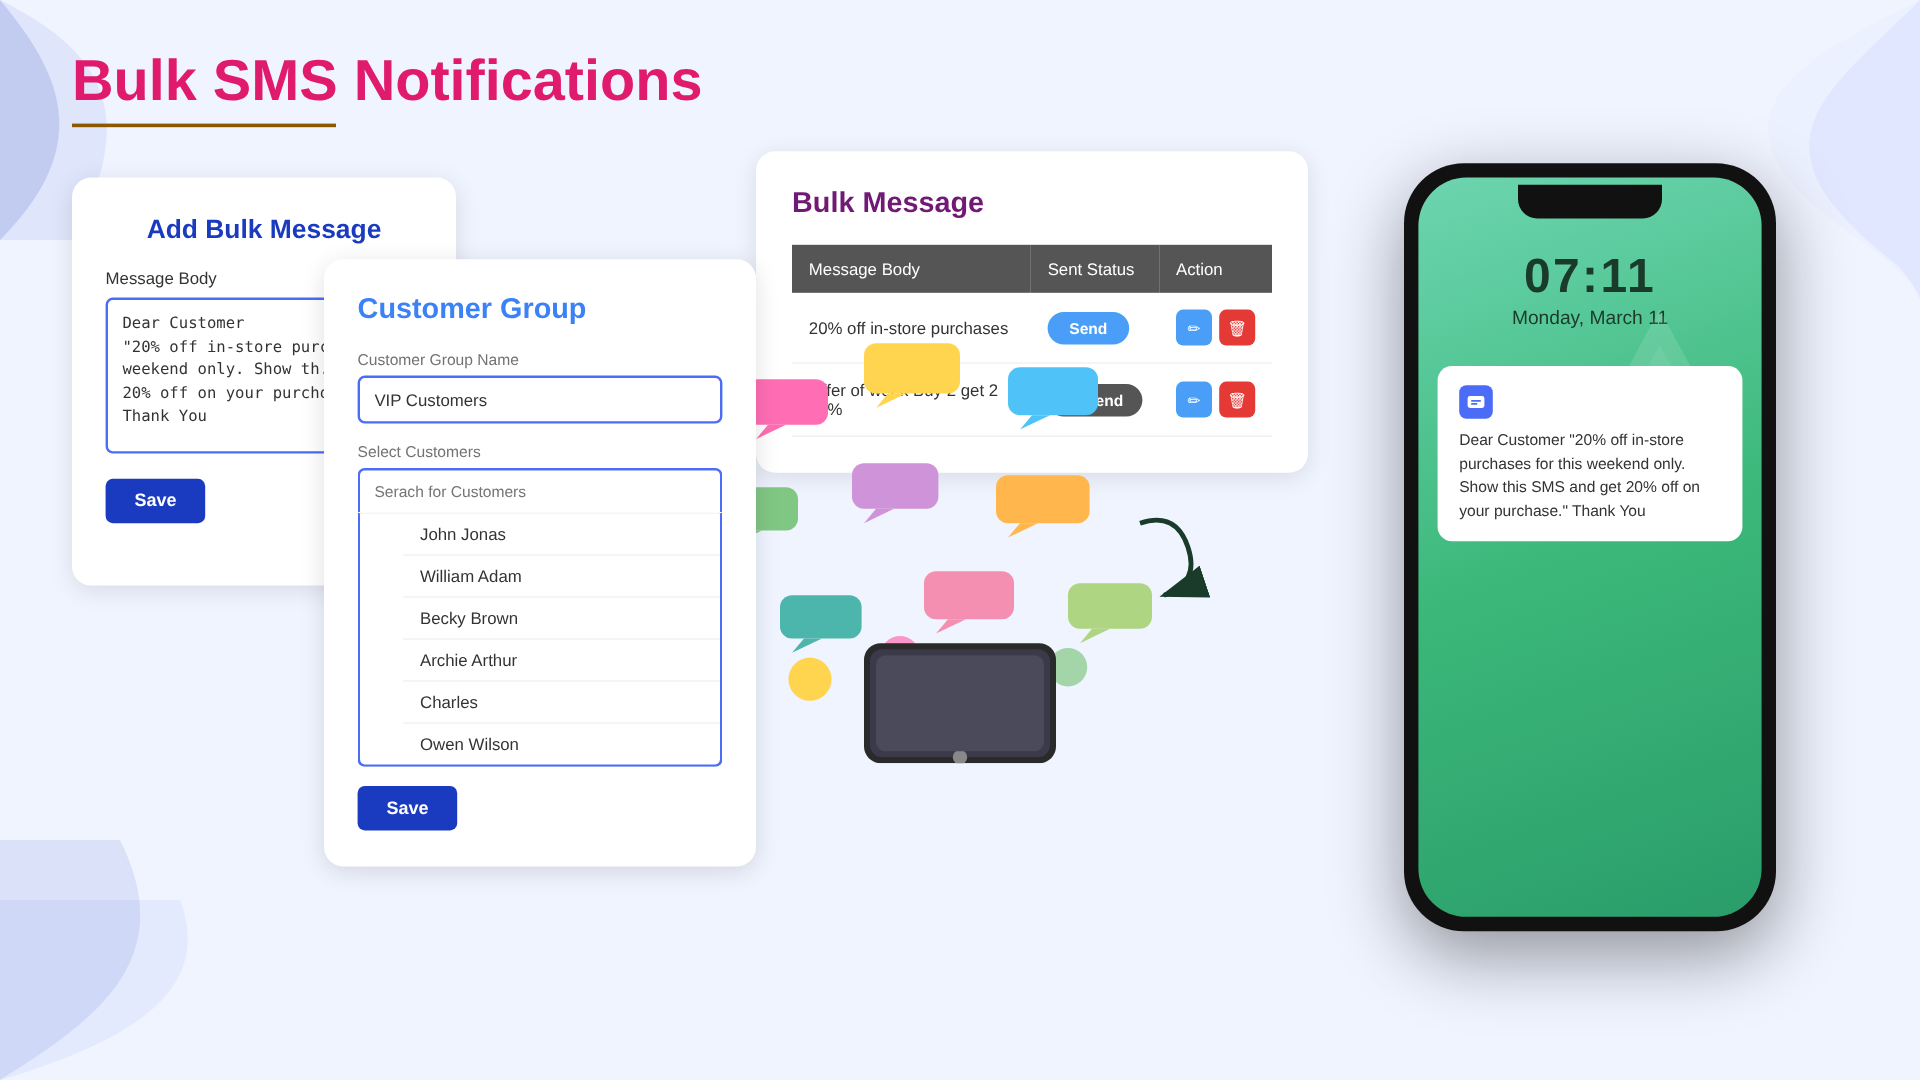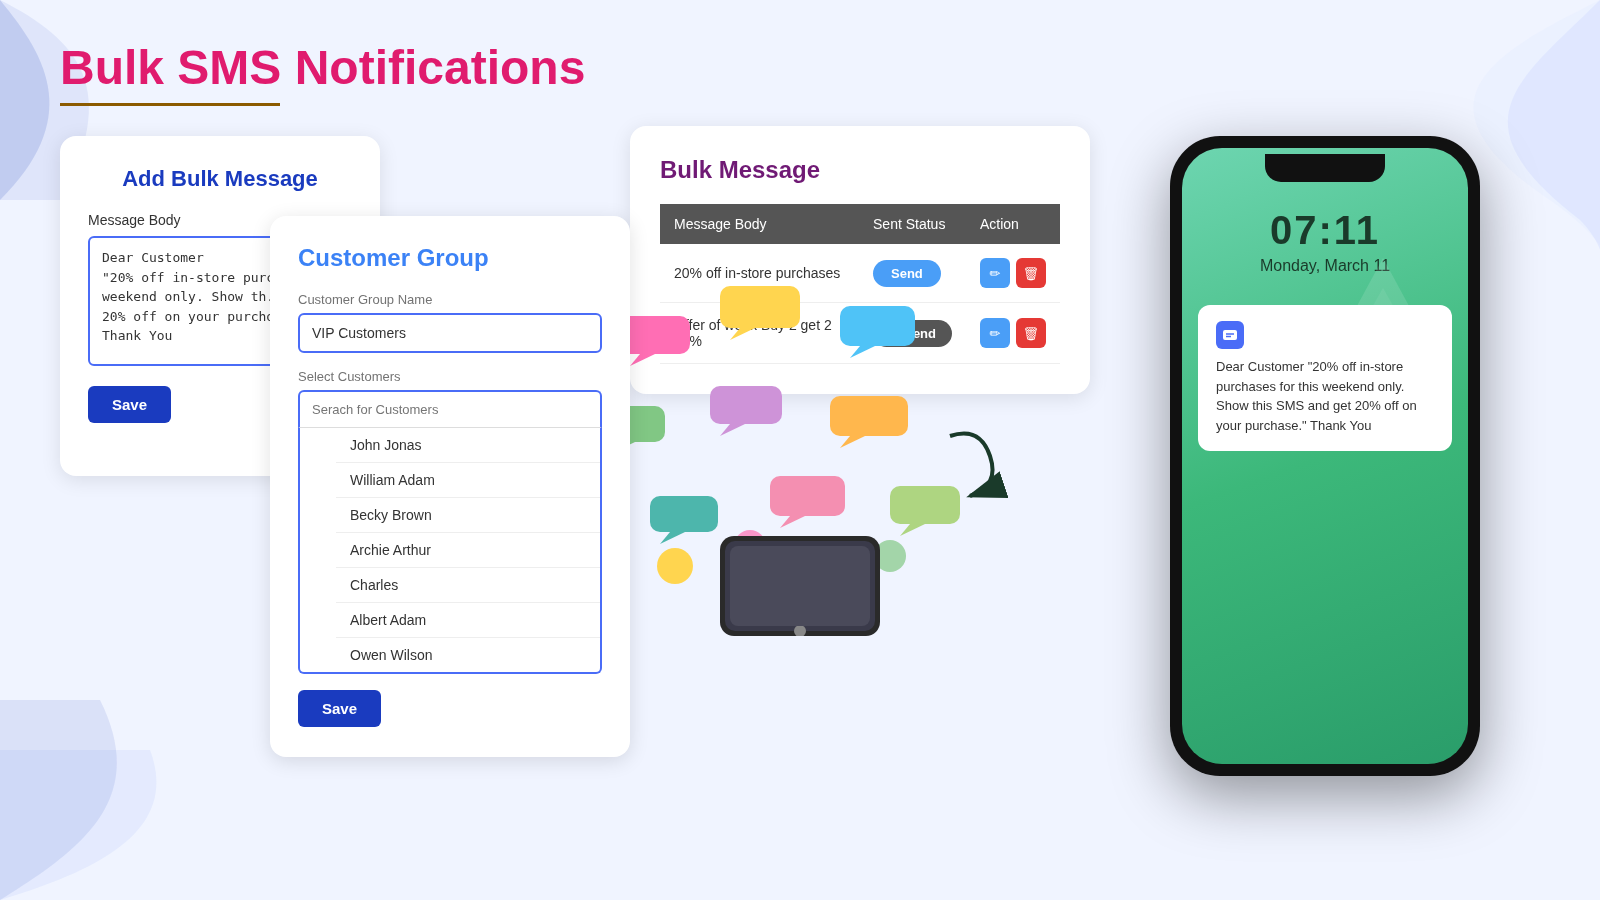--- a/index.html
+++ b/index.html
@@ -45,20 +45,21 @@
 
     
     .add-bulk-card {
       background: white;
       border-radius: 16px;
       padding: 30px 28px;
       width: 320px;
       min-height: 340px;
       box-shadow: 0 4px 20px rgba(0,0,0,0.1);
       flex-shrink: 0;
+      margin-top: 12px;
     }
     .add-bulk-card h2 {
       color: #1a3bbf;
       font-size: 22px;
       font-weight: 700;
       text-align: center;
       margin-bottom: 20px;
     }
     .form-label {
       font-size: 14px;
@@ -397,21 +398,20 @@
       <label class="cg-label">Customer Group Name</label>
       <input class="cg-input" type="text" value="VIP Customers" style="">
       <label class="cg-label">Select Customers</label>
       <input class="search-input" type="text" placeholder="Serach for Customers" style="">
       <div class="customer-list">
         <div class="customer-list-item">John Jonas</div>
         <div class="customer-list-item">William Adam</div>
         <div class="customer-list-item">Becky Brown</div>
         <div class="customer-list-item">Archie Arthur</div>
         <div class="customer-list-item">Charles</div>
-        <div class="customer-list-item">Albert Adam</div>
         <div class="customer-list-item">Owen Wilson</div>
       </div>
       <button class="cg-save-btn">Save</button>
     </div>
 
     <div class="bulk-message-card">
       <h2>Bulk Message</h2>
       <table class="bm-table">
         <thead>
           <tr>

